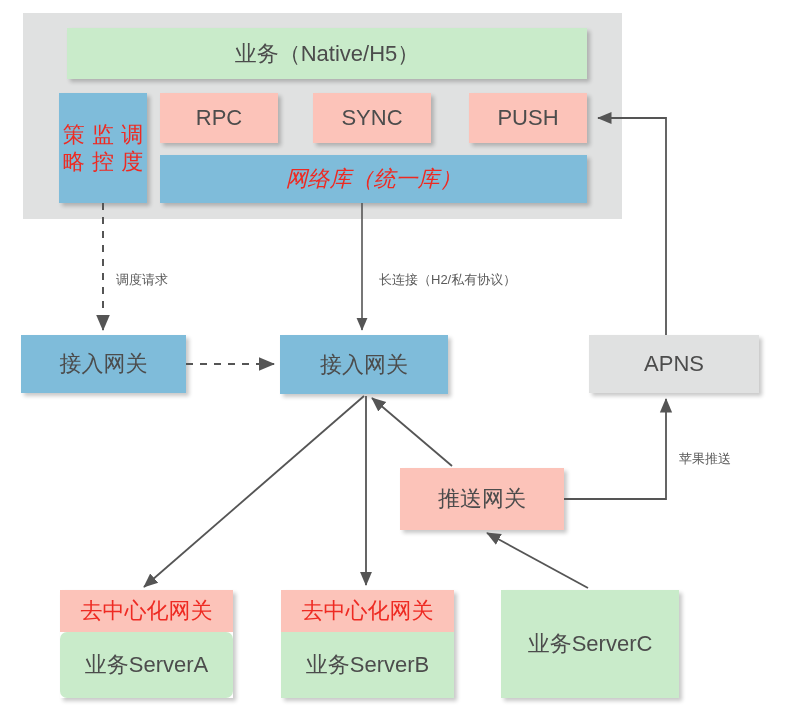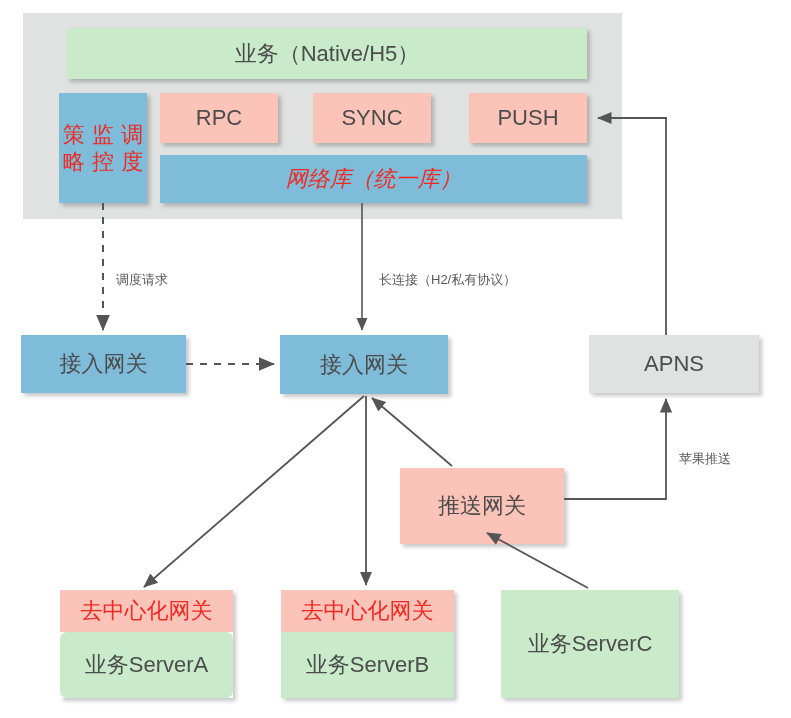--- a/index.html
+++ b/index.html
@@ -85,21 +85,21 @@
   </div>
 
   <div class="box blue" style="left:280px;top:335px;width:168px;height:59px;">
     <span>接入网关</span>
   </div>
 
   <div class="box grey" style="left:589px;top:335px;width:170px;height:58px;">
     <span>APNS</span>
   </div>
 
-  <div class="box pink" style="left:400px;top:468px;width:164px;height:76px;">
+  <div class="box pink" style="left:400px;top:468px;width:164px;height:62px;">
     <span>推送网关</span>
   </div>
 
   <div class="box stack" style="left:60px;top:590px;width:173px;height:108px;background:transparent;">
     <div class="seg pink" style="height:42px;">
       <span class="red-text">去中心化网关</span>
     </div>
     <div class="seg green" style="height:66px;border-radius:7px;">
       <span>业务ServerA</span>
     </div>

